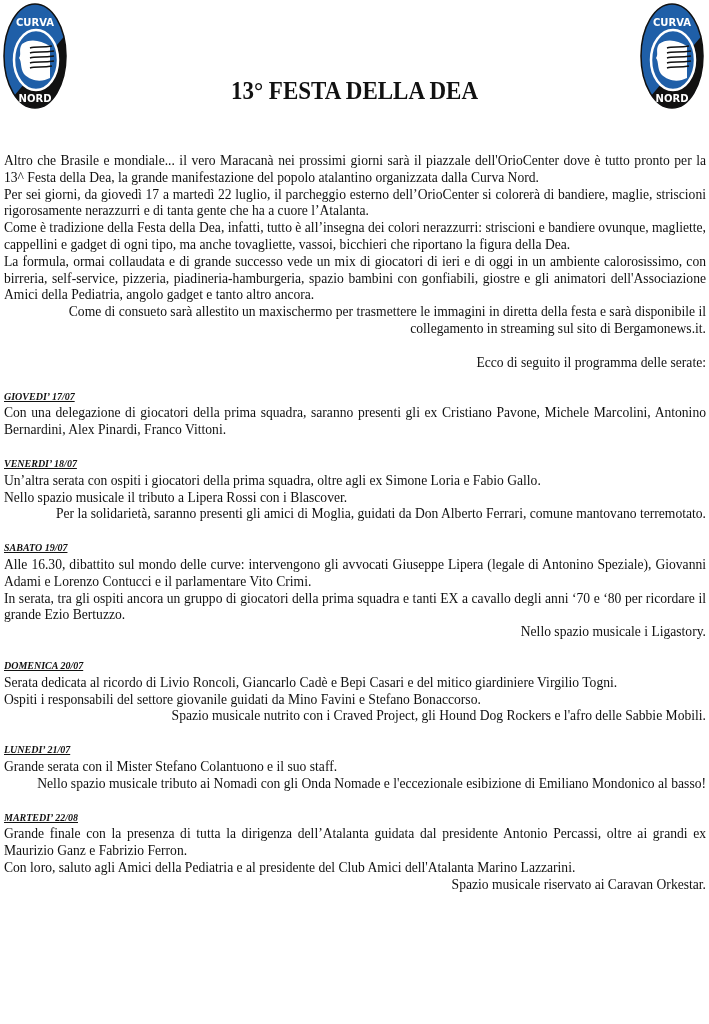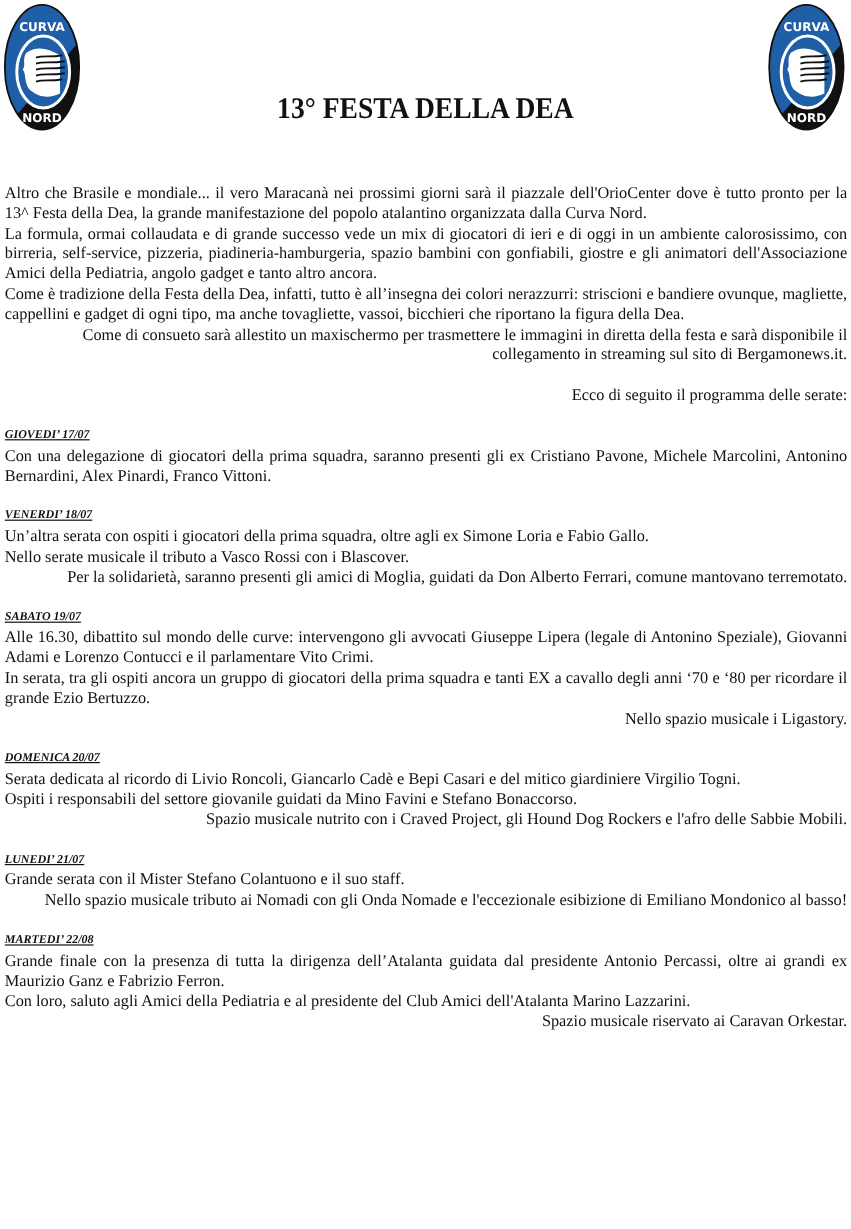--- a/index.html
+++ b/index.html
@@ -72,37 +72,38 @@
     <path d="M28,46 C34,44 40,46 50,44 M28,51 C34,49 40,51 52,49 M28,56 C34,54 40,56 52,54 M28,61 C34,59 40,61 52,59 M28,66 C34,64 40,66 50,64" stroke="#111" stroke-width="1.6" fill="none"></path>
     <text x="33" y="24" text-anchor="middle" font-family="DejaVu Sans, sans-serif" font-size="10" font-weight="bold" fill="#fff">CURVA</text>
     <text x="33" y="100" text-anchor="middle" font-family="DejaVu Sans, sans-serif" font-size="10" font-weight="bold" fill="#fff">NORD</text>
   </svg>
 </div>
 
 <h1 class="title">13° FESTA DELLA DEA</h1>
 
 <div class="content">
   <p>Altro che Brasile e mondiale... il vero Maracanà nei prossimi giorni sarà il piazzale dell'OrioCenter dove è tutto pronto per la 13^ Festa della Dea, la grande manifestazione del popolo atalantino organizzata dalla Curva Nord.</p>
+  <p>Per sei giorni, da giovedì 17 a martedì 22 luglio, il parcheggio esterno dell’OrioCenter si colorerà di bandiere, maglie, striscioni rigorosamente nerazzurri e di tanta gente che ha a cuore l’Atalanta.</p>
+  <p>Come è tradizione della Festa della Dea, infatti, tutto è all’insegna dei colori nerazzurri: striscioni e bandiere ovunque, magliette, cappellini e gadget di ogni tipo, ma anche tovagliette, vassoi, bicchieri che riportano la figura della Dea.</p>
   <p>La formula, ormai collaudata e di grande successo vede un mix di giocatori di ieri e di oggi in un ambiente calorosissimo, con birreria, self-service, pizzeria, piadineria-hamburgeria, spazio bambini con gonfiabili, giostre e gli animatori dell'Associazione Amici della Pediatria, angolo gadget e tanto altro ancora.</p>
-  <p>Come è tradizione della Festa della Dea, infatti, tutto è all’insegna dei colori nerazzurri: striscioni e bandiere ovunque, magliette, cappellini e gadget di ogni tipo, ma anche tovagliette, vassoi, bicchieri che riportano la figura della Dea.</p>
   <p class="last">Come di consueto sarà allestito un maxischermo per trasmettere le immagini in diretta della festa e sarà disponibile il collegamento in streaming sul sito di Bergamonews.it.</p>
   <div class="gap"></div>
   <p class="last">Ecco di seguito il programma delle serate:</p>
   <div class="gap"></div>
 
   <section>
     <p class="day-heading">GIOVEDI’ 17/07</p>
     <p>Con una delegazione di giocatori della prima squadra, saranno presenti gli ex Cristiano Pavone, Michele Marcolini, Antonino Bernardini, Alex Pinardi, Franco Vittoni.</p>
   </section>
   <div class="gap"></div>
 
   <section>
     <p class="day-heading">VENERDI’ 18/07</p>
     <p>Un’altra serata con ospiti i giocatori della prima squadra, oltre agli ex Simone Loria e Fabio Gallo.</p>
-    <p>Nello serate musicale il tributo a Vasco Rossi con i Blascover.</p>
+    <p>Nello spazio musicale il tributo a Lipera Rossi con i Blascover.</p>
     <p class="last">Per la solidarietà, saranno presenti gli amici di Moglia, guidati da Don Alberto Ferrari, comune mantovano terremotato.</p>
   </section>
   <div class="gap"></div>
 
   <section>
     <p class="day-heading">SABATO 19/07</p>
     <p>Alle 16.30, dibattito sul mondo delle curve: intervengono gli avvocati Giuseppe Lipera (legale di Antonino Speziale), Giovanni Adami e Lorenzo Contucci e il parlamentare Vito Crimi.</p>
     <p>In serata, tra gli ospiti ancora un gruppo di giocatori della prima squadra e tanti EX a cavallo degli anni ‘70 e ‘80 per ricordare il grande Ezio Bertuzzo.</p>
     <p class="last">Nello spazio musicale i Ligastory.</p>
   </section>

